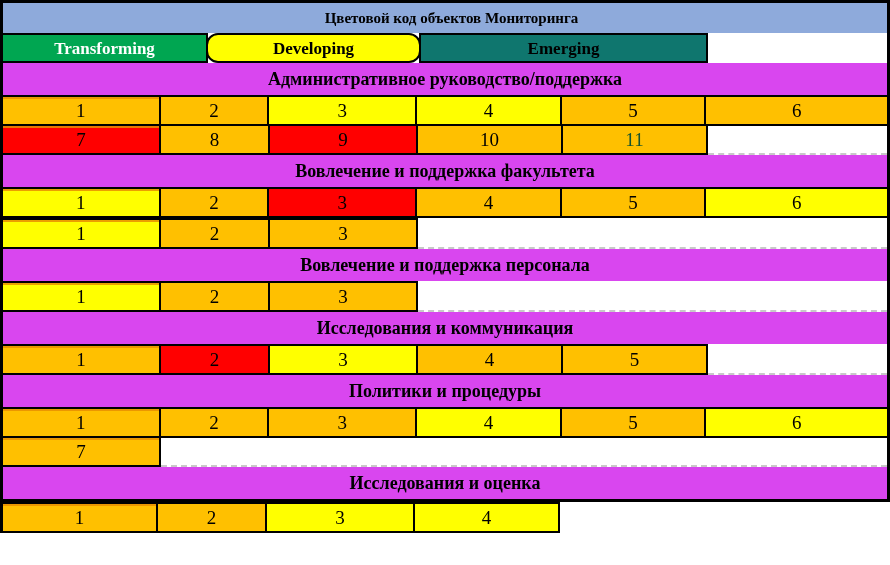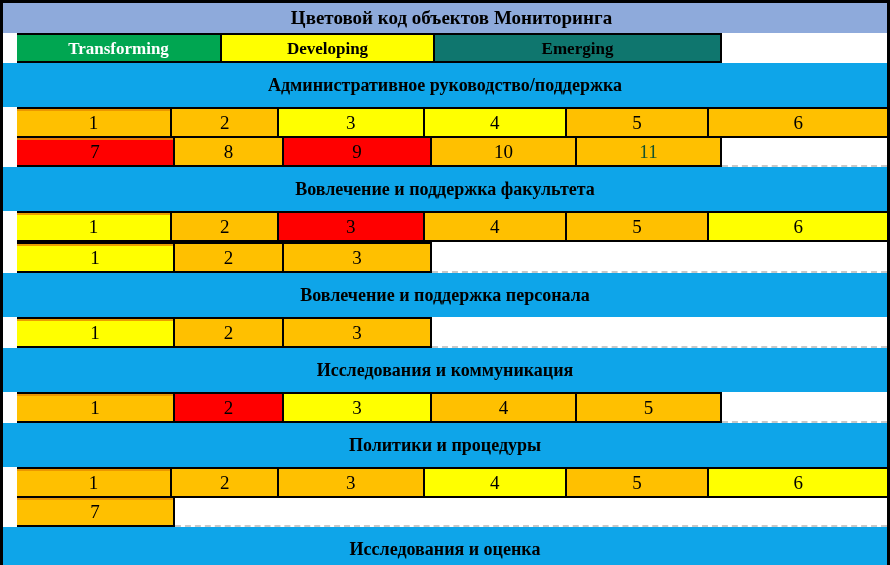--- a/index.html
+++ b/index.html
@@ -21,51 +21,51 @@
     overflow: hidden;
   }
 
   .row { display: flex; width: 100%; }
 
   .title-row {
     height: 30px;
     align-items: center;
     justify-content: center;
     font-weight: bold;
-    font-size: 19px;
+    font-size: 15px;
     background: #8EAADB;
     padding-left: 13px;
   }
 
   .legend-row { height: 30px; }
 
   .cell {
     border: 2px solid #000;
     margin-left: -2px;
     height: 100%;
     display: flex;
     align-items: center;
     justify-content: center;
     font-size: 19px;
     line-height: 1;
   }
-  .cell:first-child { margin-left: 14px; }
+  .cell:first-child { margin-left: 0; }
   .table-upper .cell:first-child { border-left: none; }
   .cell.flush { border-right: none; }
 
   .legend-row .cell { font-weight: bold; font-size: 17px; }
 
   .section-header {
-    height: 44px;
+    height: 32px;
     display: flex;
     align-items: center;
     justify-content: center;
     font-weight: bold;
     font-size: 18px;
-    background: #0ea5e9;
+    background: #d946ef;
   }
 
   .num-row { height: 31px; display: flex; }
   .num-row.stack { margin-top: -2px; }
   
   .num-row .cell:first-child { box-shadow: inset 0 2px 0 rgba(232, 142, 0, 0.85); }
 
   .filler {
     flex: 1;
     height: 100%;
@@ -78,21 +78,21 @@
 </head>
 <body>
 
 <div class="screen">
   <div class="table-upper">
     <div class="row title-row" style="background: rgb(142, 170, 219);">
       <span>Цветовой код объектов Мониторинга</span>
     </div>
     <div class="row legend-row" id="legend">
         <div class="cell" style="width: 205px; background: rgb(0, 166, 81); color: rgb(255, 255, 255);">Transforming</div>
-        <div class="cell" style="width: 215px; background: rgb(255, 255, 0); color: rgb(0, 0, 0);">Developing</div>
+        <div class="cell" style="width: 215px; background: rgb(255, 255, 0); color: rgb(0, 0, 0); border-radius: 12px;">Developing</div>
         <div class="cell" style="width: 289px; background: #0f766e; color: rgb(0, 0, 0);">Emerging</div>
       </div>
     <div id="sections-upper">
         <div class="row section-header">Административное руководство/поддержка</div>
         <div class="row num-row">
           <div class="cell" style="width: 158px; background: rgb(255, 192, 0); color: rgb(0, 0, 0);">1</div>
           <div class="cell" style="width: 111px; background: rgb(255, 192, 0); color: rgb(0, 0, 0);">2</div>
           <div class="cell" style="width: 150px; background: rgb(255, 255, 0); color: rgb(0, 0, 0);">3</div>
           <div class="cell" style="width: 147px; background: rgb(255, 255, 0); color: rgb(0, 0, 0);">4</div>
           <div class="cell" style="width: 147px; background: rgb(255, 192, 0); color: rgb(0, 0, 0);">5</div>

